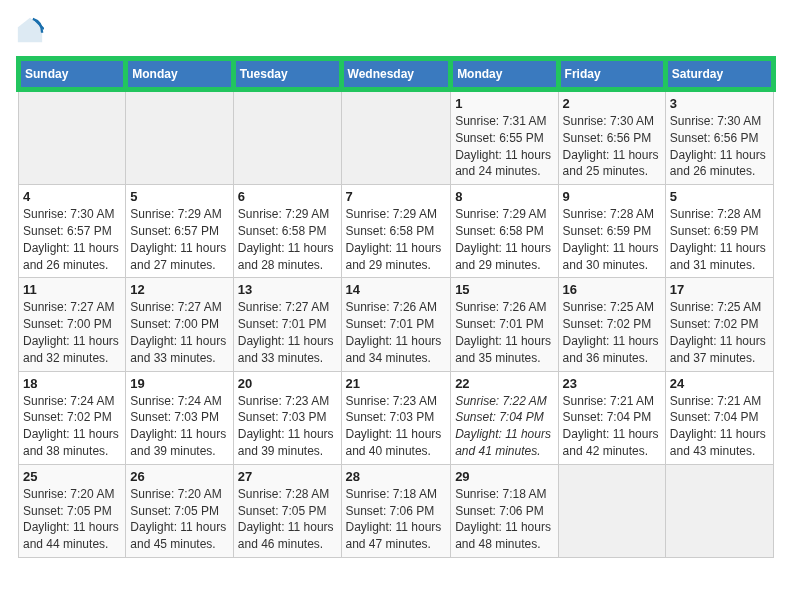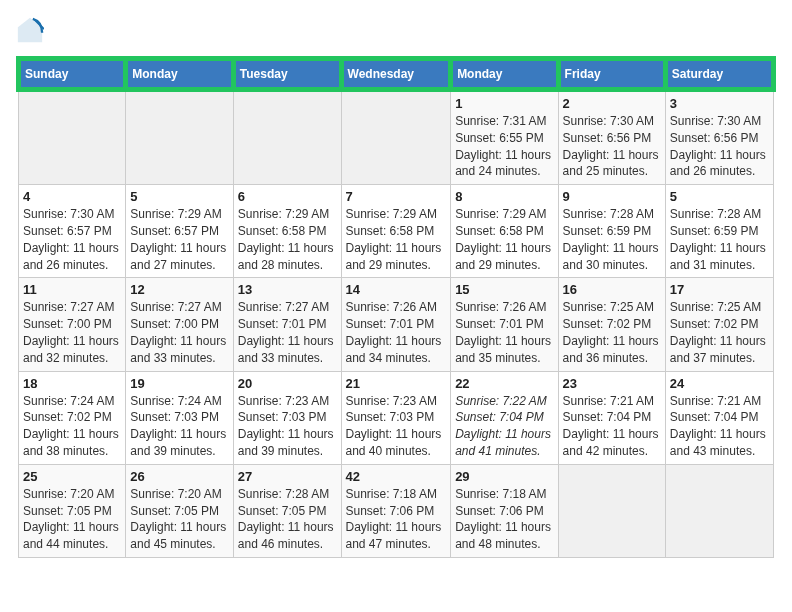--- a/index.html
+++ b/index.html
@@ -314,21 +314,21 @@
 and 45 minutes.</div>
         </td>
         <td>
           <div class="day-num">27</div>
           <div class="day-info" style="white-space: pre-line;">Sunrise: 7:28 AM
 Sunset: 7:05 PM
 Daylight: 11 hours
 and 46 minutes.</div>
         </td>
         <td>
-          <div class="day-num">42</div>
+          <div class="day-num">28</div>
           <div class="day-info" style="white-space: pre-line;">Sunrise: 7:18 AM
 Sunset: 7:06 PM
 Daylight: 11 hours
 and 47 minutes.</div>
         </td>
         <td>
           <div class="day-num">29</div>
           <div class="day-info" style="white-space: pre-line;">Sunrise: 7:18 AM
 Sunset: 7:06 PM
 Daylight: 11 hours

